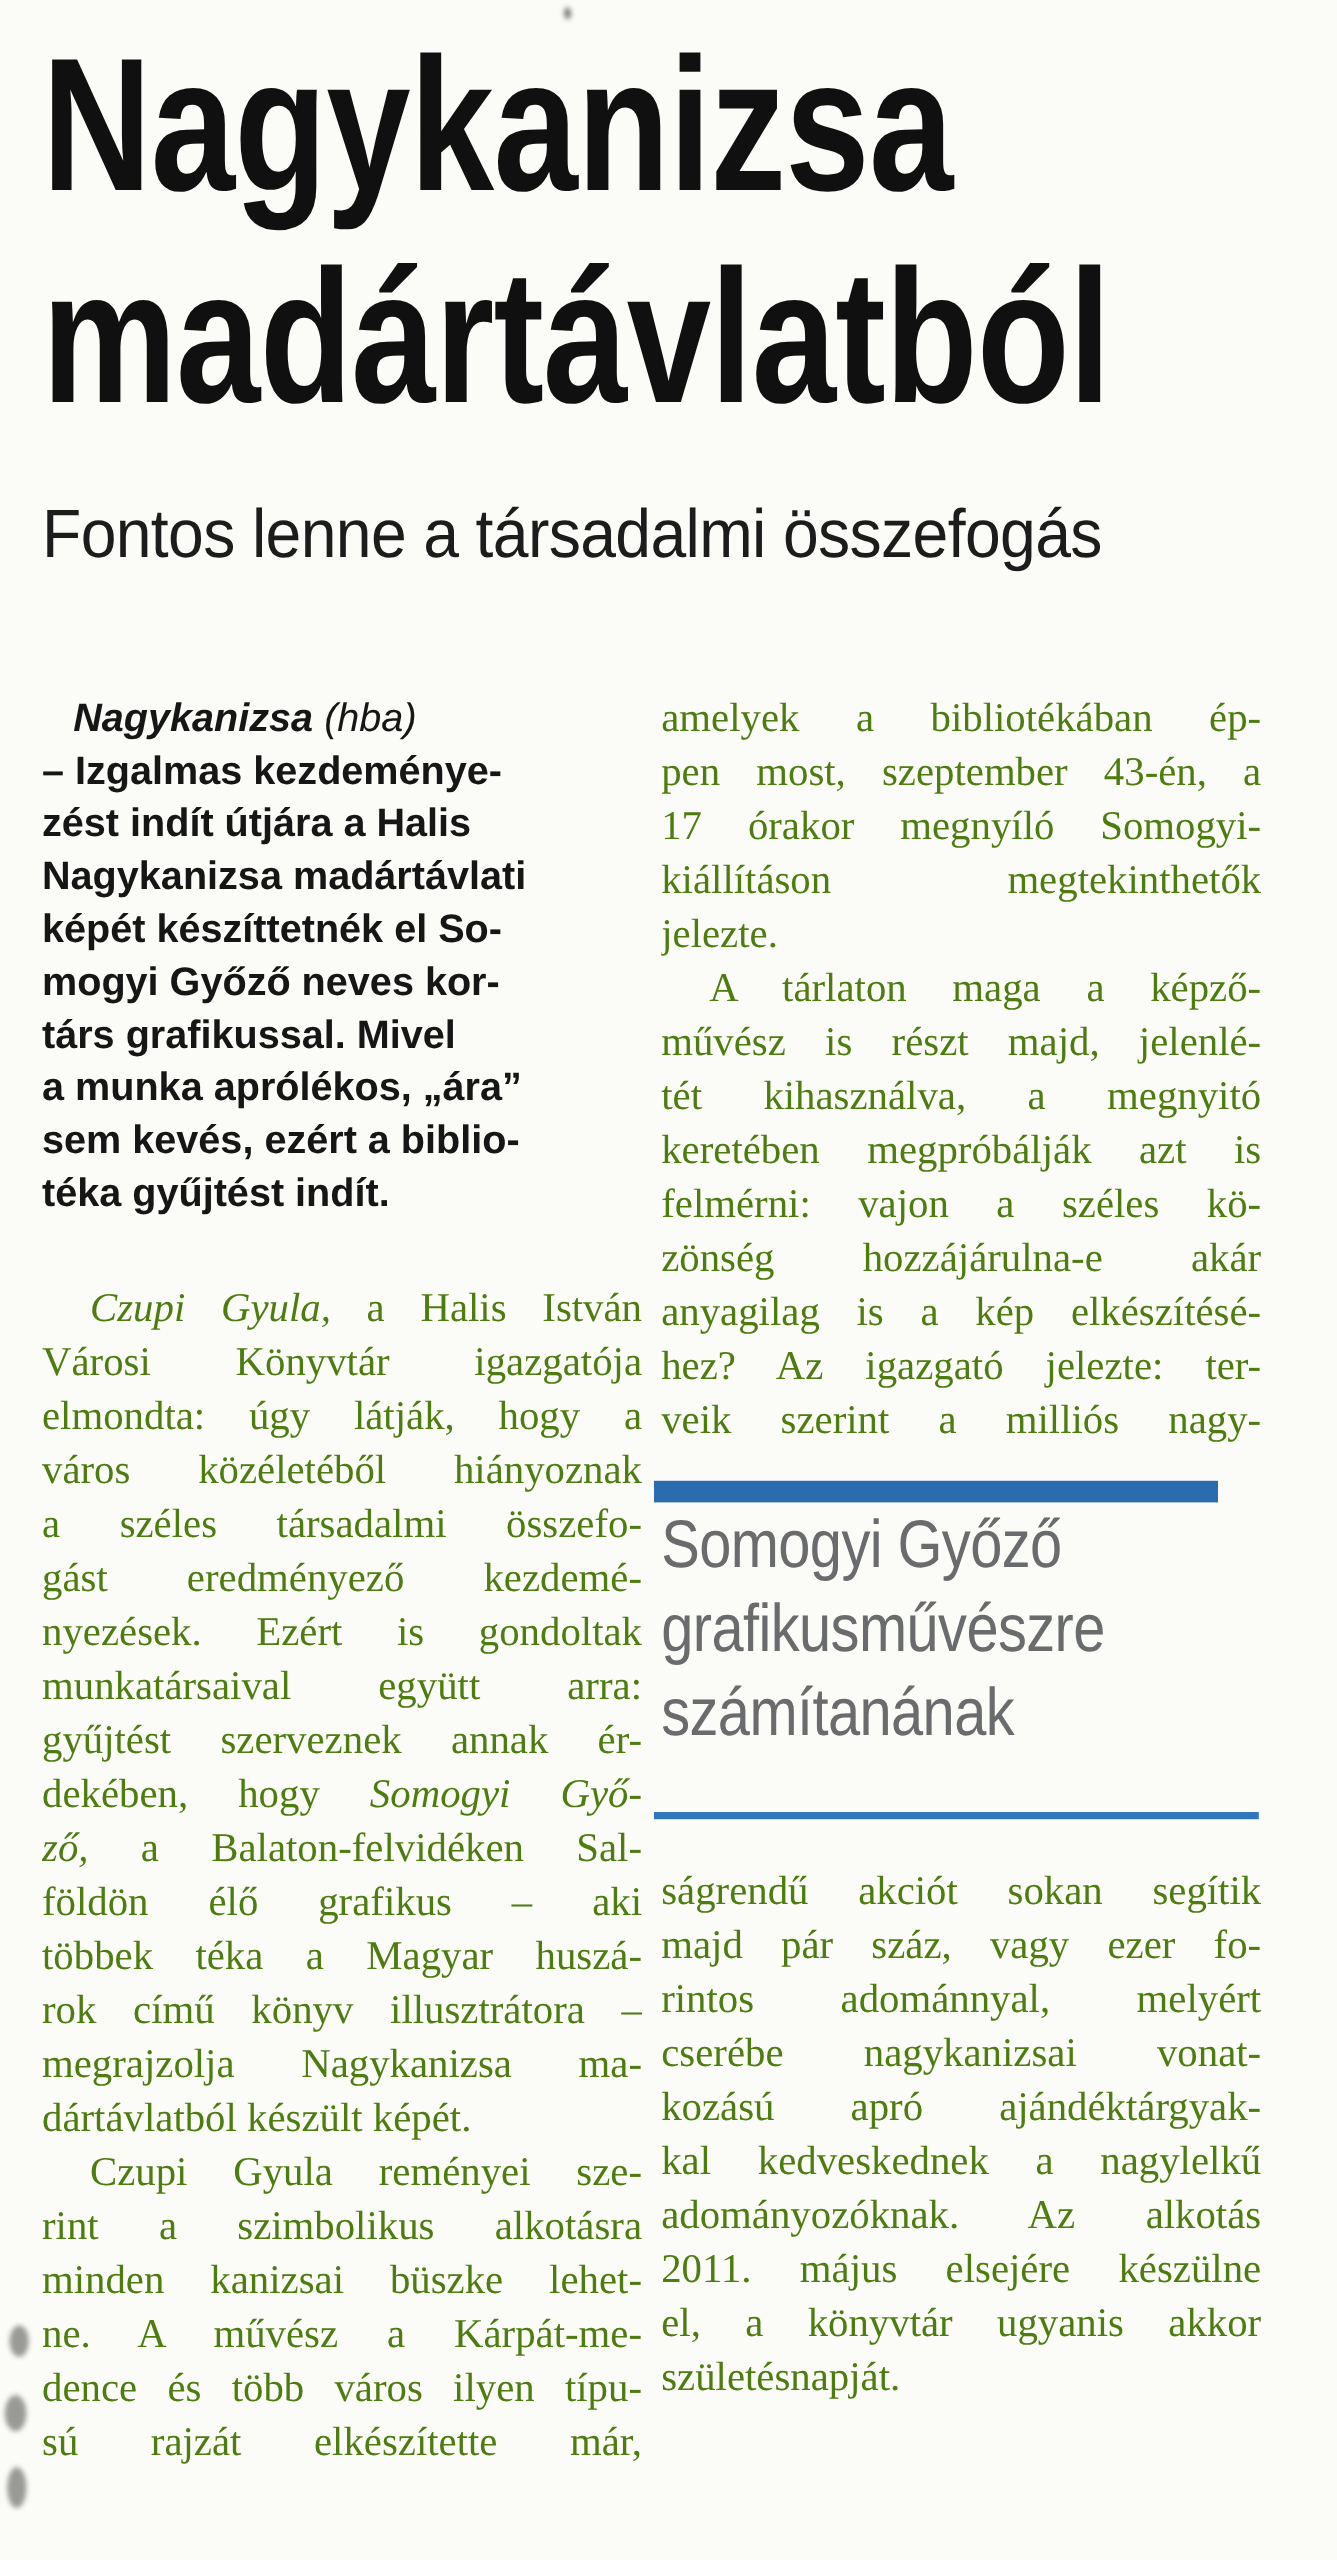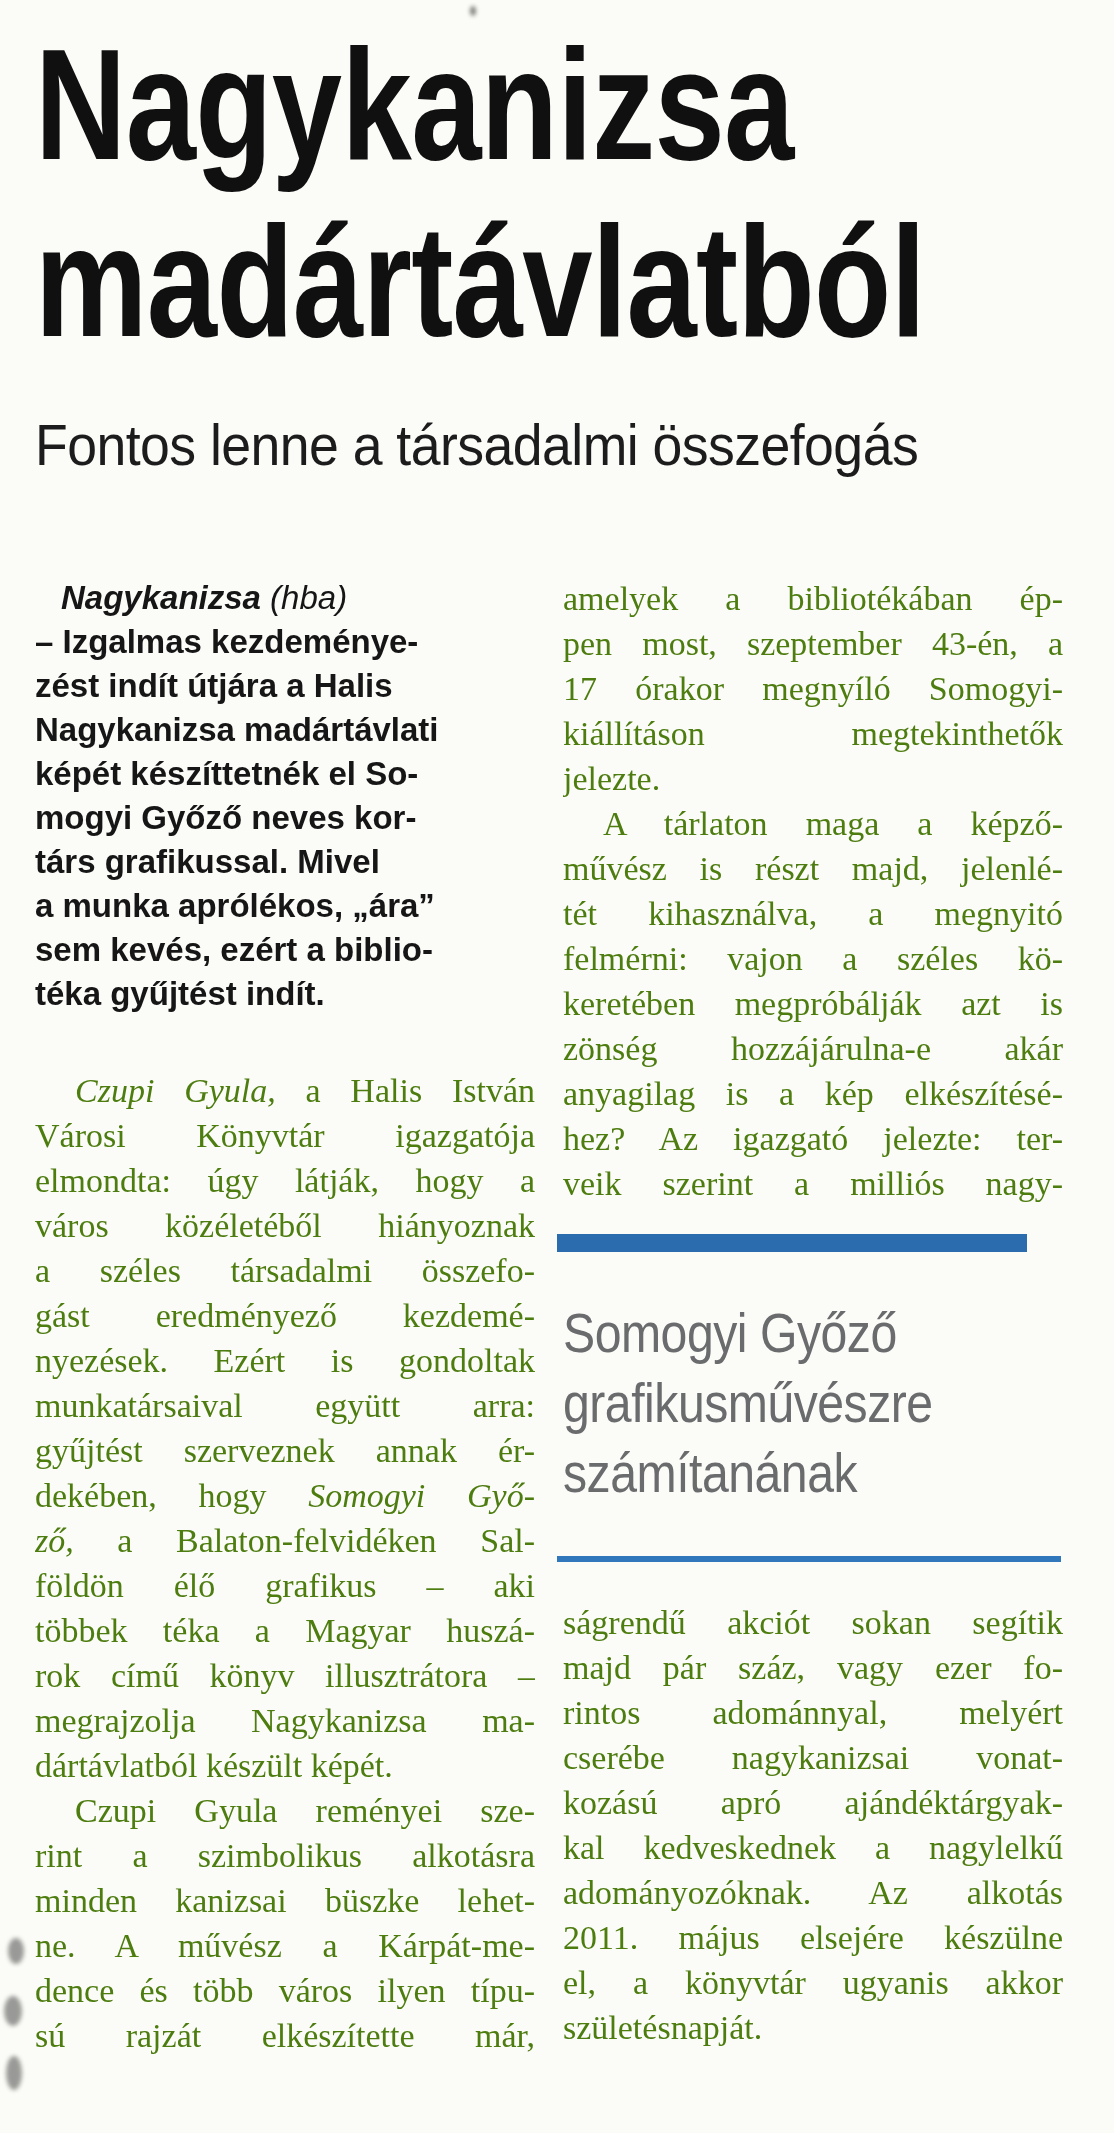--- a/index.html
+++ b/index.html
@@ -15,39 +15,39 @@
   .headline{font-weight:bold;letter-spacing:-0.025em;color:#101010}
   .headline .hl{
     font-size:158px;line-height:177px;white-space:nowrap;
     transform:scaleX(0.80);transform-origin:left center;
   }
   .subheadline{
     margin-top:42px;font-size:57px;line-height:66px;color:#1c1c1c;
     letter-spacing:-0.01em;white-space:nowrap;
     transform:scaleX(0.94);transform-origin:left center;
   }
-  .columns{display:flex;gap:28px;margin-top:98px}
+  .columns{display:flex;gap:16px;margin-top:98px}
   .column{width:500px;flex:0 0 500px}
   .col1 .block + .block{margin-top:52px}
   .line{overflow:hidden}
   .lead{font-size:33px;line-height:44px;font-weight:bold;color:#161616}
   .lead .line{height:44px}
   .lead .ind{padding-left:26px}
   .body{font-family:"Liberation Serif",serif;font-size:34px;line-height:45px;color:#4d7c0f}
   .body .line{height:45px}
   .body .ind{padding-left:40px}
   .just{text-align:justify;text-align-last:justify;text-justify:inter-word}
   .it{font-style:italic}
   .bd{font-weight:bold}
   .lt{font-weight:normal}
   .rule{border:0}
   .rule.thick{height:18px;width:470px;margin:28px 0 0 -6px}
   .rule.thin{height:6px;width:504px;margin:48px 0 0 -6px}
   .rule.thin + .block{margin-top:38px}
-  .quote{margin-top:46px;font-size:56px;line-height:70px;letter-spacing:-0.01em}
+  .quote{font-size:56px;line-height:70px;letter-spacing:-0.01em}
   .quote-line{white-space:nowrap;transform:scaleX(0.86);transform-origin:left center}
   .smudge{position:absolute;background:#4a4a48;opacity:.55;border-radius:50%;filter:blur(2px)}
   .smudge.s1{left:8px;top:1938px;width:16px;height:26px}
   .smudge.s2{left:4px;top:1996px;width:18px;height:30px}
   .smudge.s3{left:6px;top:2056px;width:16px;height:34px}
   .smudge.s4{left:470px;top:6px;width:6px;height:10px;opacity:.7}
 </style>
 </head>
 <body style="background: rgb(251, 251, 248); color: rgb(20, 20, 20);">
 
@@ -99,22 +99,22 @@
       <div class="column col2">
         <div class="block body">
           <div class="line just"><span>amelyek a bibliotékában ép-</span></div>
           <div class="line just"><span>pen most, szeptember 43-én, a</span></div>
           <div class="line just"><span>17 órakor megnyíló Somogyi-</span></div>
           <div class="line just"><span>kiállításon megtekinthetők</span></div>
           <div class="line"><span>jelezte.</span></div>
           <div class="line ind just"><span>A tárlaton maga a képző-</span></div>
           <div class="line just"><span>művész is részt majd, jelenlé-</span></div>
           <div class="line just"><span>tét kihasználva, a megnyitó</span></div>
+          <div class="line just"><span>keretében megpróbálják azt is</span></div>
           <div class="line just"><span>felmérni: vajon a széles kö-</span></div>
-          <div class="line just"><span>keretében megpróbálják azt is</span></div>
           <div class="line just"><span>zönség hozzájárulna-e akár</span></div>
           <div class="line just"><span>anyagilag is a kép elkészítésé-</span></div>
           <div class="line just"><span>hez? Az igazgató jelezte: ter-</span></div>
           <div class="line just"><span>veik szerint a milliós nagy-</span></div>
         </div>
         <div class="rule thick" style="background: rgb(43, 108, 174);"></div>
         <div class="quote" style="color: rgb(105, 107, 109);">
           <div class="quote-line">Somogyi Győző</div>
           <div class="quote-line">grafikusművészre</div>
           <div class="quote-line">számítanának</div>

